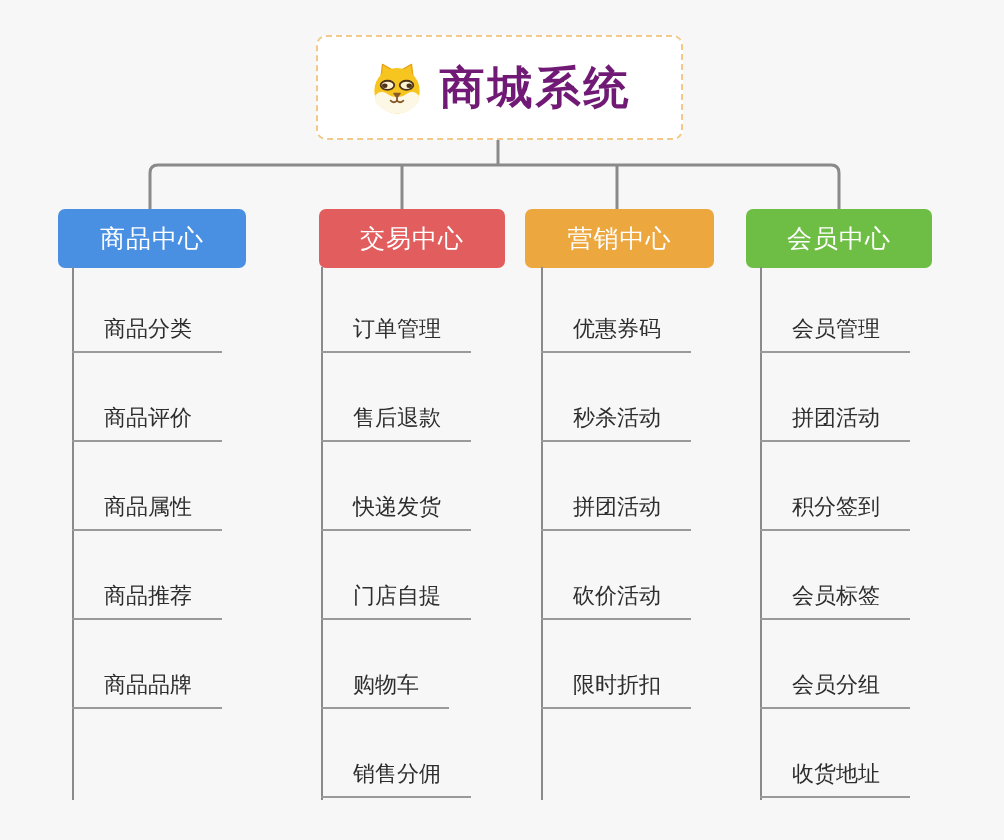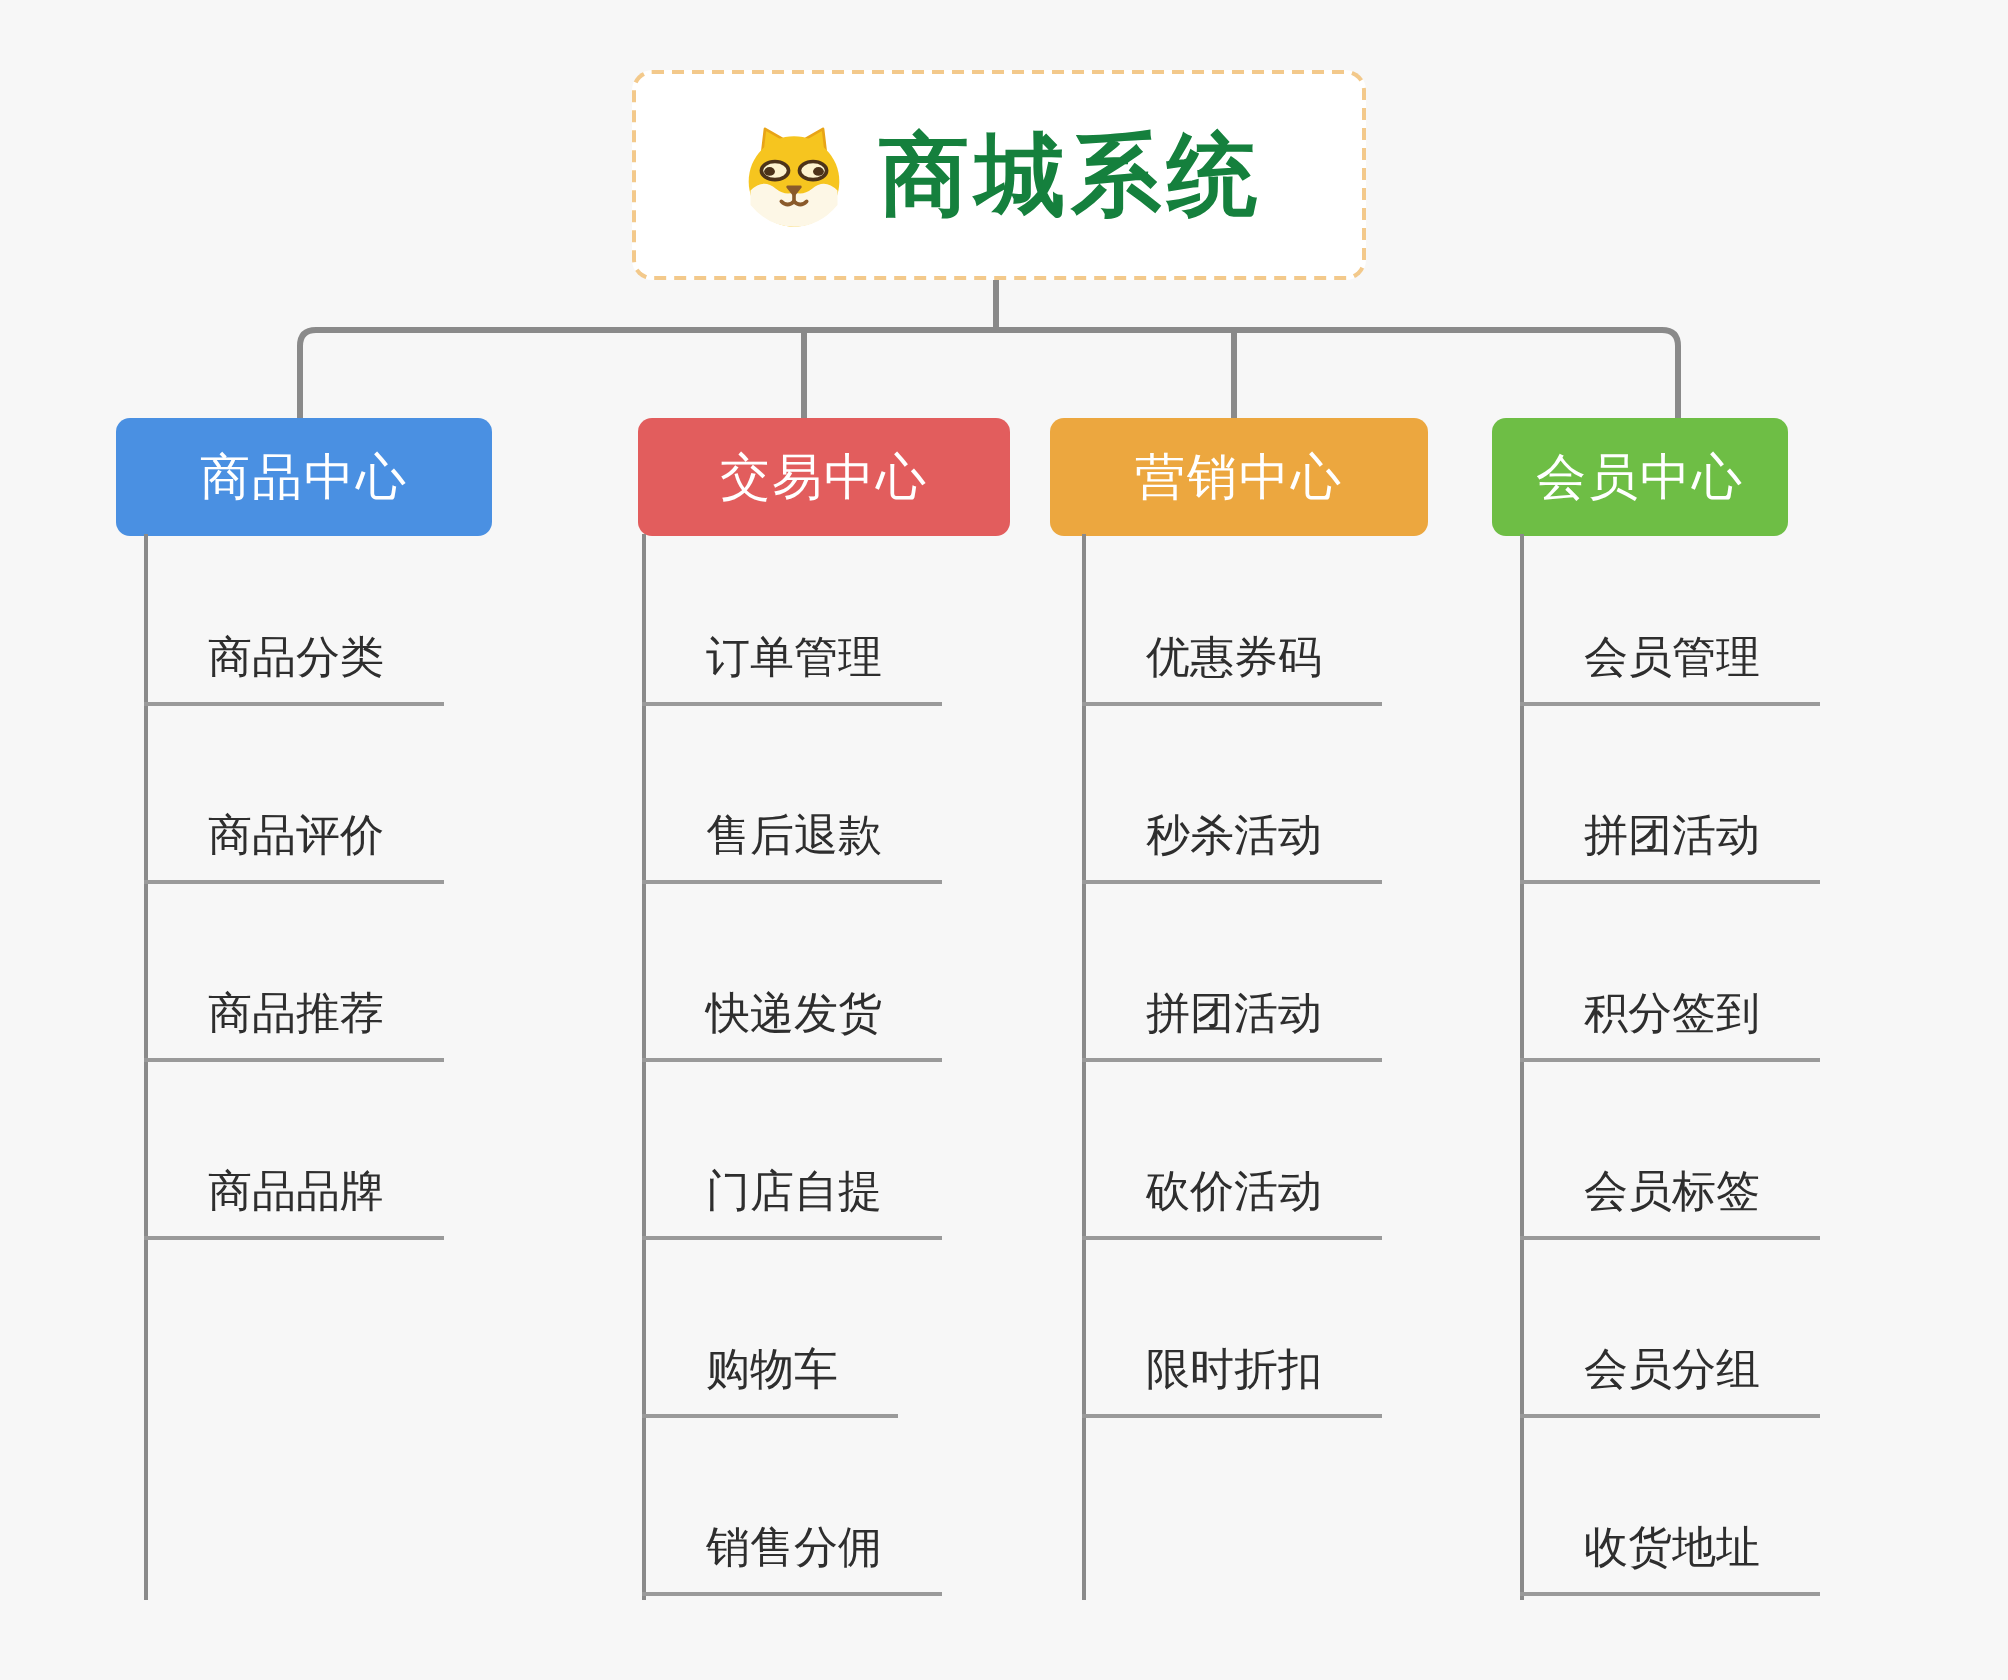--- a/index.html
+++ b/index.html
@@ -63,21 +63,21 @@
     letter-spacing:1px;
     display:flex;
     align-items:center;
     justify-content:center;
     cursor:pointer;
     box-sizing:border-box;
   }
   .branch-0{left:58px;width:188px;background:#4a90e2;}
   .branch-1{left:307px;width:186px;background:#e25d5d;}
   .branch-2{left:525px;width:189px;background:#eca73f;}
-  .branch-3{left:746px;width:148px;background:#6ebe45;}
+  .branch-3{left:746px;width:186px;background:#6ebe45;}
   
   .trunk{
     position:absolute;
     top:267px;
     width:2px;
     height:533px;
     background:#8a8a8a;
   }
   .trunk-0{left:72px;}
   .trunk-1{left:321px;}
@@ -124,36 +124,37 @@
       <circle cx="32" cy="35" r="25" fill="#f6c51f"></circle>
       <path d="M8 40 Q15 33 22 39 Q27 43 32 41 Q37 43 42 39 Q49 33 56 40 L56 48 Q46 60 32 60 Q18 60 8 48 Z" fill="#fdf7e6"></path>
       <ellipse cx="21.5" cy="29" rx="7.5" ry="5" fill="#fdf3cf" stroke="#4d3319" stroke-width="2"></ellipse>
       <ellipse cx="42.5" cy="29" rx="7.5" ry="5" fill="#fdf3cf" stroke="#4d3319" stroke-width="2"></ellipse>
       <ellipse cx="18.5" cy="29.5" rx="3" ry="2.4" fill="#4d3319"></ellipse>
       <ellipse cx="45.5" cy="29.5" rx="3" ry="2.4" fill="#4d3319"></ellipse>
       <path d="M28.5 38 L35.5 38 L32 42.5 Z" fill="#8a5a2b" stroke="#8a5a2b" stroke-width="1.5" stroke-linejoin="round"></path>
       <path d="M32 42.5 V45.5" stroke="#8a5a2b" stroke-width="2" stroke-linecap="round" fill="none"></path>
       <path d="M25 46 Q28.5 49.5 32 46 Q35.5 49.5 39 46" stroke="#8a5a2b" stroke-width="2" stroke-linecap="round" fill="none"></path>
     </svg>
-    <span class="root-title" style="color: #15803d;">商城系统</span>
+    <span class="root-title" style="color: #701a75;">商城系统</span>
   </div>
 
   <div class="branch-node branch-0" style="background: rgb(74, 144, 226);">商品中心</div>
   <div class="branch-node branch-1" style="background: rgb(226, 93, 93); margin-left: 12px;">交易中心</div>
   <div class="branch-node branch-2" style="background: rgb(236, 167, 63);">营销中心</div>
   <div class="branch-node branch-3" style="background: rgb(110, 190, 69);">会员中心</div>
 
   <div class="trunk trunk-0" style="background: rgb(138, 138, 138);"></div>
   <div class="trunk trunk-1" style="background: rgb(138, 138, 138);"></div>
   <div class="trunk trunk-2" style="background: rgb(138, 138, 138);"></div>
   <div class="trunk trunk-3" style="background: rgb(138, 138, 138);"></div>
 
   <div class="leaf-col col-0">
     <div class="leaf" style="border-bottom-color: rgb(154, 154, 154);">商品分类</div>
     <div class="leaf" style="border-bottom-color: rgb(154, 154, 154);">商品评价</div>
+    <div class="leaf" style="border-bottom-color: rgb(154, 154, 154);">商品属性</div>
     <div class="leaf" style="border-bottom-color: rgb(154, 154, 154);">商品推荐</div>
     <div class="leaf" style="border-bottom-color: rgb(154, 154, 154);">商品品牌</div>
   </div>
 
   <div class="leaf-col col-1">
     <div class="leaf" style="border-bottom-color: rgb(154, 154, 154);">订单管理</div>
     <div class="leaf" style="border-bottom-color: rgb(154, 154, 154);">售后退款</div>
     <div class="leaf" style="border-bottom-color: rgb(154, 154, 154);">快递发货</div>
     <div class="leaf" style="border-bottom-color: rgb(154, 154, 154);">门店自提</div>
     <div class="leaf" style="border-bottom-color: rgb(154, 154, 154);">购物车</div>

